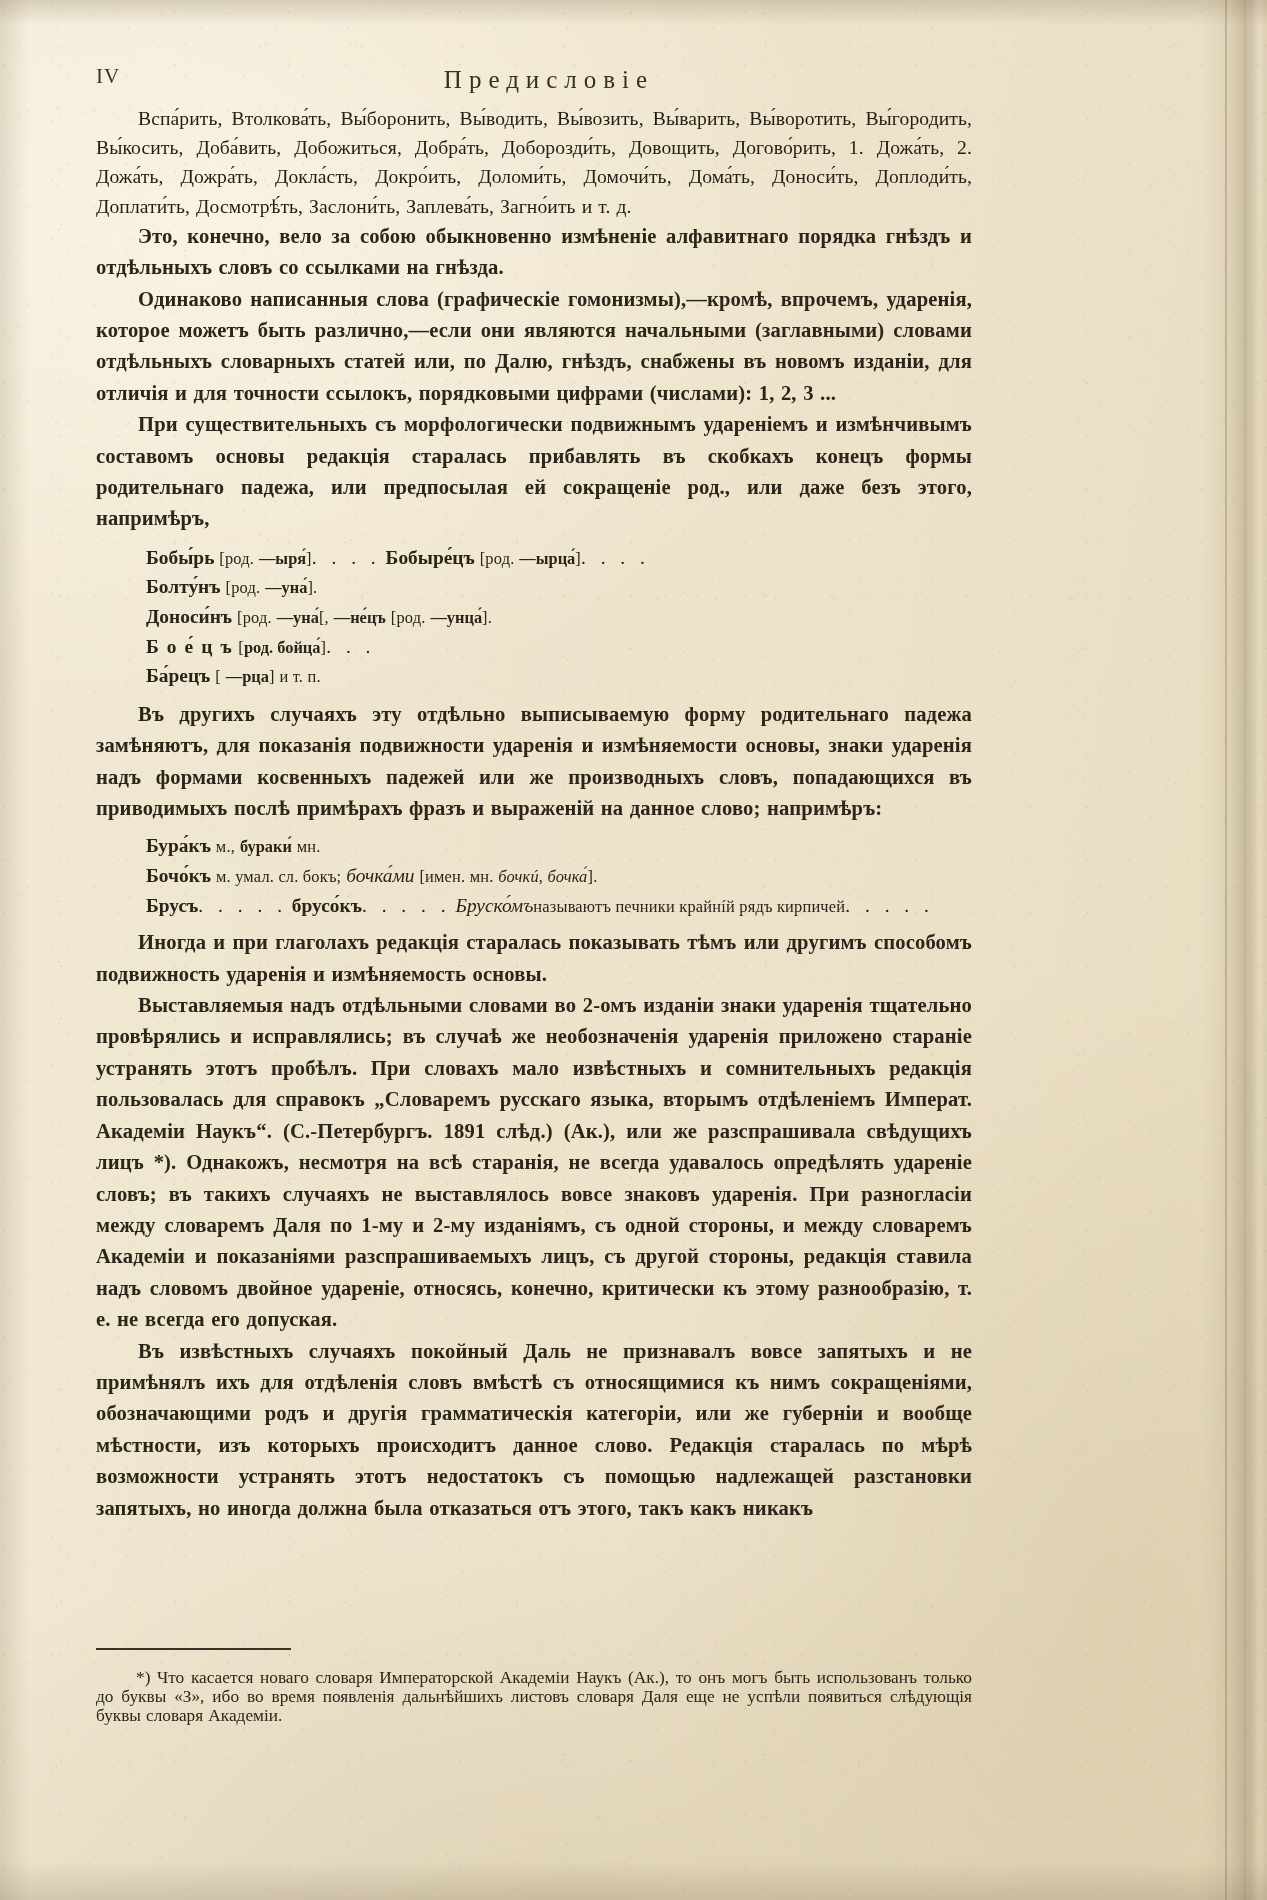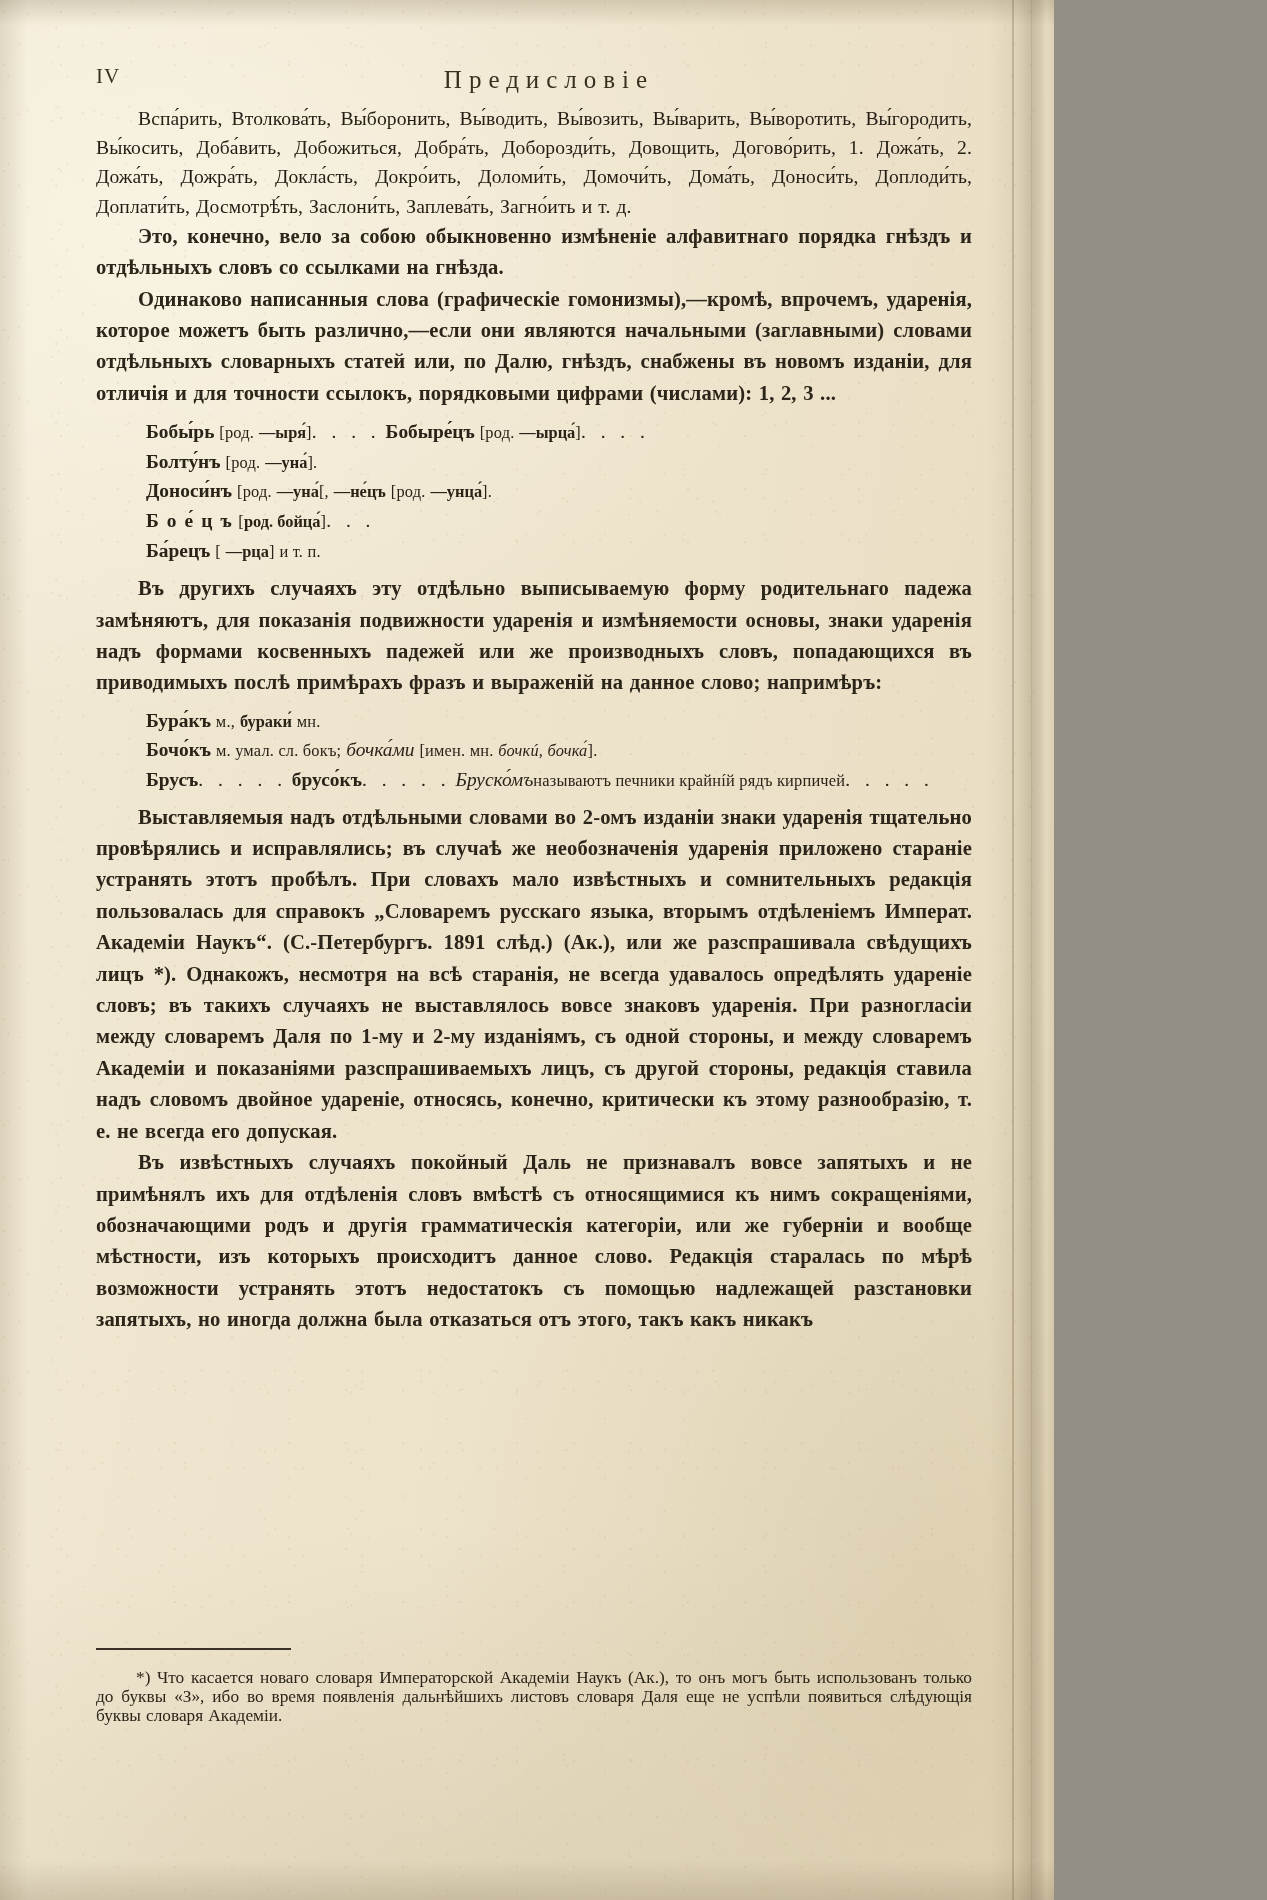--- a/index.html
+++ b/index.html
@@ -12,21 +12,21 @@
   body {
     width: 1267px;
     height: 1900px;
     overflow: hidden;
     font-family: "Liberation Serif", "DejaVu Serif", serif;
   }
 
   
   #page {
     position: relative;
-    width: 1054px;
+    width: 1267px;
     height: 1900px;
     background: #efe6d0;
     background-image:
       radial-gradient(ellipse 900px 700px at 18% 12%, rgba(255,252,240,0.55), rgba(255,252,240,0) 70%),
       radial-gradient(ellipse 700px 900px at 88% 85%, rgba(206,190,154,0.40), rgba(206,190,154,0) 72%),
       radial-gradient(ellipse 1100px 500px at 45% 100%, rgba(198,182,148,0.35), rgba(198,182,148,0) 75%),
       linear-gradient(100deg, #f2ead6 0%, #eee4cd 38%, #ece1c8 68%, #e6dabd 100%);
     overflow: hidden;
   }
 
@@ -225,20 +225,21 @@
       <div class="folio">IV</div>
       <div class="head-title">Предисловіе</div>
     </div>
 
     <p class="wordlist">Вспа́рить, Втолкова́ть, Вы́боронить, Вы́водить, Вы́возить, Вы́варить, Вы́воротить, Вы́городить, Вы́косить, Доба́вить, Добожиться, Добра́ть, Доборозди́ть, Довощить, Догово́рить, 1. Дожа́ть, 2. Дожа́ть, Дожра́ть, Докла́сть, Докро́ить, Доломи́ть, Домочи́ть, Дома́ть, Доноси́ть, Доплоди́ть, Доплати́ть, Досмотрѣ́ть, Заслони́ть, Заплева́ть, Загно́ить и т. д.</p>
 
     <p class="body indent">Это, конечно, вело за собою обыкновенно измѣненіе алфавитнаго порядка гнѣздъ и отдѣльныхъ словъ со ссылками на гнѣзда.</p>
 
     <p class="body indent">Одинаково написанныя слова (графическіе гомонизмы),—кромѣ, впрочемъ, ударенія, которое можетъ быть различно,—если они являются начальными (заглавными) словами отдѣльныхъ словарныхъ статей или, по Далю, гнѣздъ, снабжены въ новомъ изданіи, для отличія и для точности ссылокъ, порядковыми цифрами (числами): 1, 2, 3 ...</p>
 
+    <p class="body indent">При существительныхъ съ морфологически подвижнымъ удареніемъ и измѣнчивымъ составомъ основы редакція старалась прибавлять въ скобкахъ конецъ формы родительнаго падежа, или предпосылая ей сокращеніе род., или даже безъ этого, напримѣръ,</p>
 
     <div class="examples">
 
       <div class="ex-line">
         <span class="hw">Бобы́рь</span>
         <span class="sm">[</span><span class="sm">род.</span>
         <span class="smb">—ыря́</span><span class="sm">]</span><span class="dots">. . . .</span>
         <span class="hw">Бобыре́цъ</span>
         <span class="sm">[</span><span class="sm">род.</span>
         <span class="smb">—ырца́</span><span class="sm">]</span><span class="dots">. . . .</span>
@@ -294,20 +295,21 @@
       </div>
 
       <div class="ex-line">
         <span class="hw">Брусъ</span><span class="dots">. . . . .</span>
         <span class="hw">брусо́къ</span><span class="dots">. . . . .</span>
         <span class="it">Бруско́мъ</span><span class="sm">называютъ печники крайнíй рядъ кирпичей</span><span class="dots">. . . . .</span>
       </div>
 
     </div>
 
+    <p class="body indent">Иногда и при глаголахъ редакція старалась показывать тѣмъ или другимъ способомъ подвижность ударенія и измѣняемость основы.</p>
 
     <p class="body indent">Выставляемыя надъ отдѣльными словами во 2-омъ изданіи знаки ударенія тщательно провѣрялись и исправлялись; въ случаѣ же необозначенія ударенія приложено стараніе устранять этотъ пробѣлъ. При словахъ мало извѣстныхъ и сомнительныхъ редакція пользовалась для справокъ „Словаремъ русскаго языка, вторымъ отдѣленіемъ Императ. Академіи Наукъ“. (С.-Петербургъ. 1891 слѣд.) (Ак.), или же разспрашивала свѣдущихъ лицъ *). Однакожъ, несмотря на всѣ старанія, не всегда удавалось опредѣлять удареніе словъ; въ такихъ случаяхъ не выставлялось вовсе знаковъ ударенія. При разногласіи между словаремъ Даля по 1-му и 2-му изданіямъ, съ одной стороны, и между словаремъ Академіи и показаніями разспрашиваемыхъ лицъ, съ другой стороны, редакція ставила надъ словомъ двойное удареніе, относясь, конечно, критически къ этому разнообразію, т. е. не всегда его допуская.</p>
 
     <p class="body indent">Въ извѣстныхъ случаяхъ покойный Даль не признавалъ вовсе запятыхъ и не примѣнялъ ихъ для отдѣленія словъ вмѣстѣ съ относящимися къ нимъ сокращеніями, обозначающими родъ и другія грамматическія категоріи, или же губерніи и вообще мѣстности, изъ которыхъ происходитъ данное слово. Редакція старалась по мѣрѣ возможности устранять этотъ недостатокъ съ помощью надлежащей разстановки запятыхъ, но иногда должна была отказаться отъ этого, такъ какъ никакъ</p>
 
   </div>
 
   <div id="footnote">
     <div class="fn-rule"></div>
     <p class="fn-text">*) Что касается новаго словаря Императорской Академіи Наукъ (Ак.), то онъ могъ быть использованъ только до буквы «З», ибо во время появленія дальнѣйшихъ листовъ словаря Даля еще не успѣли появиться слѣдующія буквы словаря Академіи.</p>

